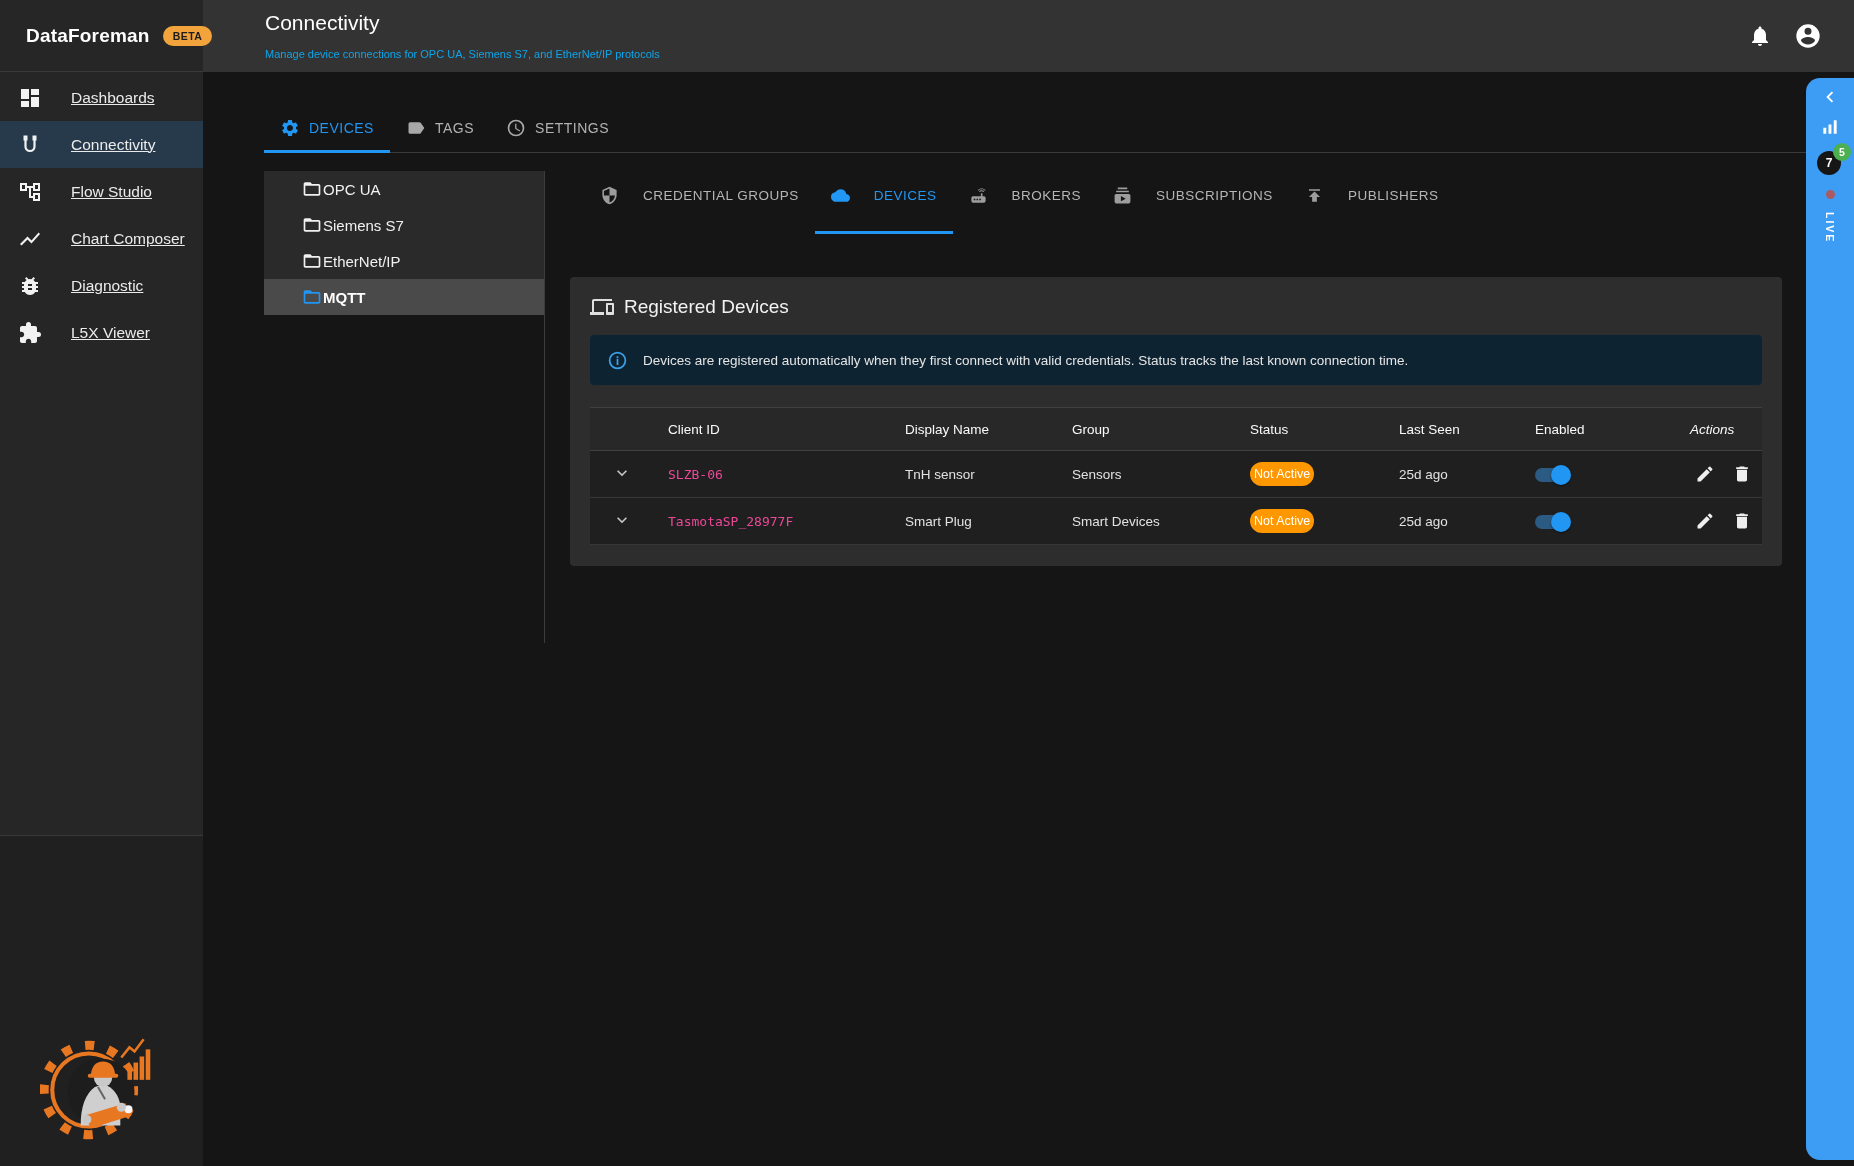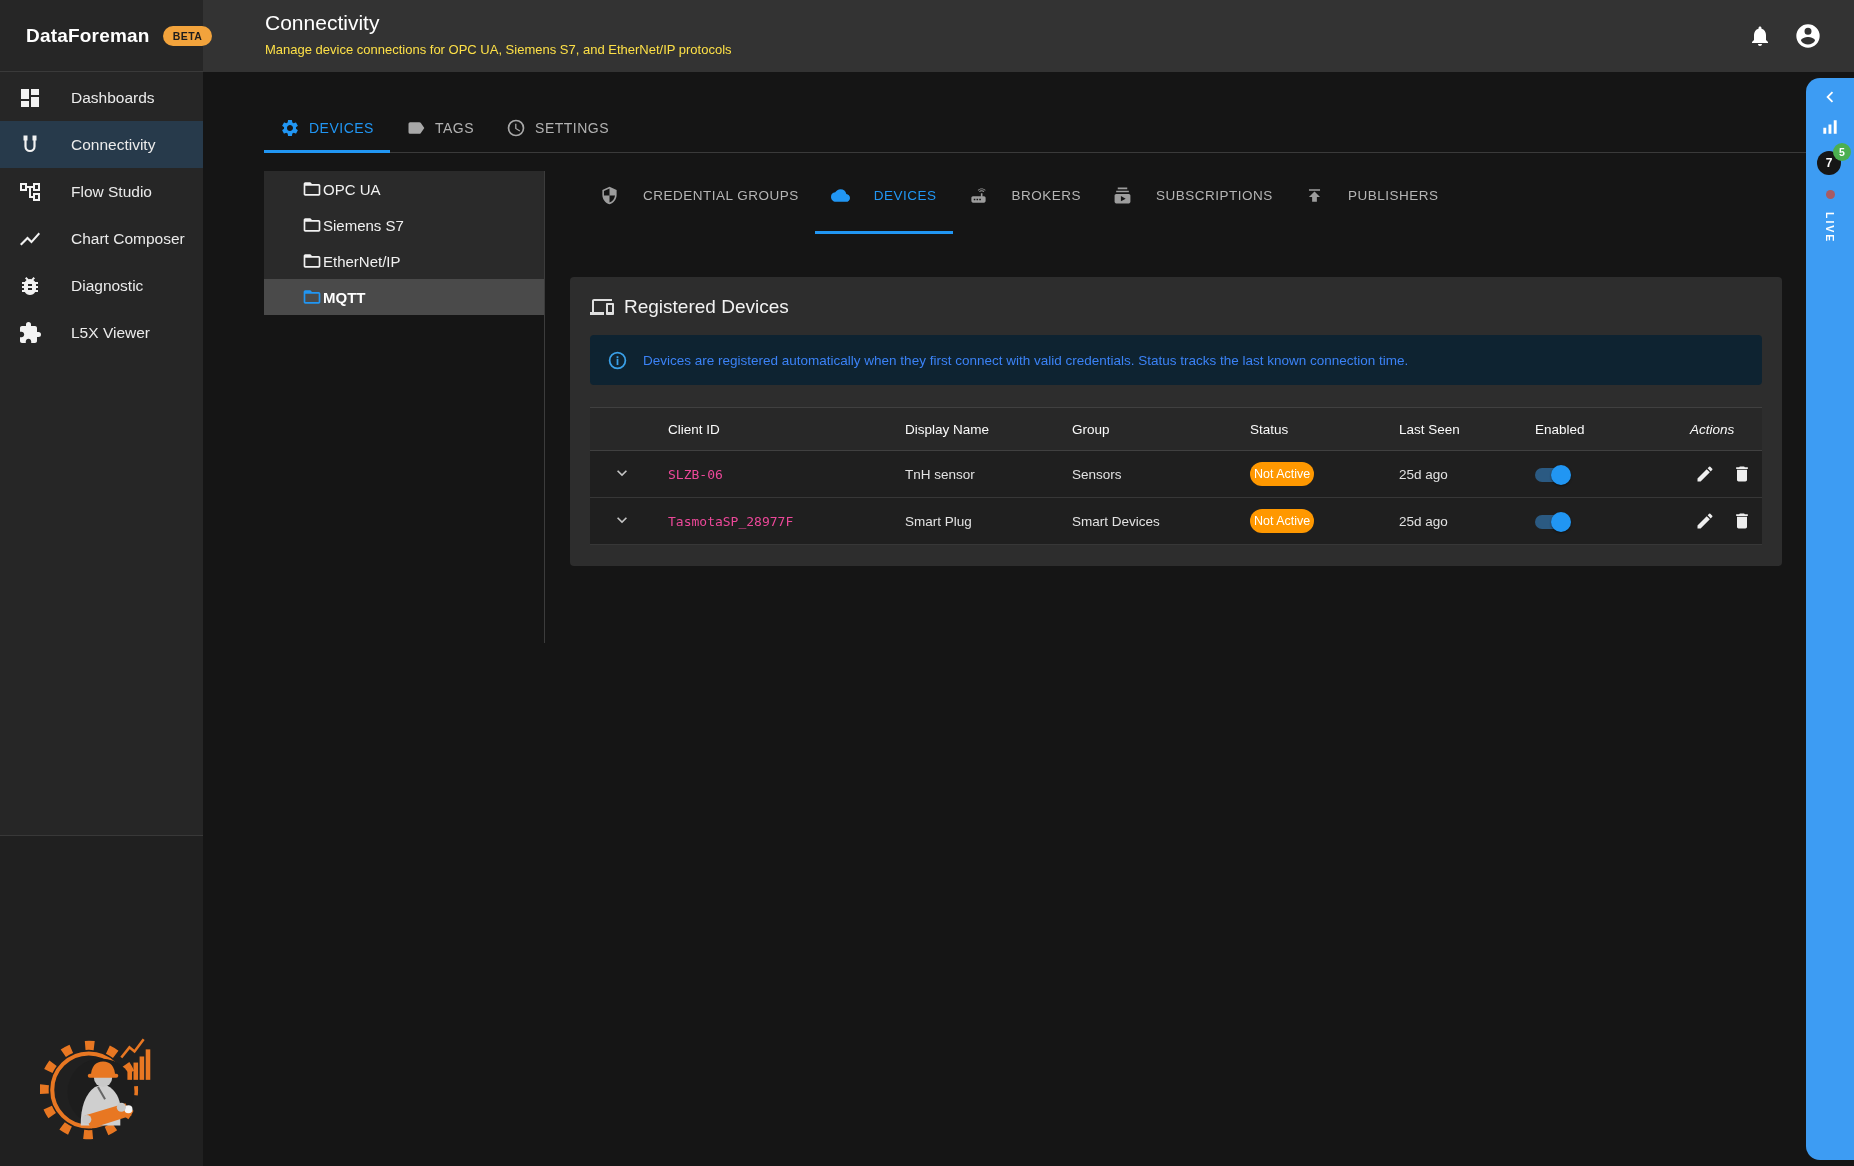--- a/index.html
+++ b/index.html
@@ -15,29 +15,29 @@
 
   
   #sidebar { position:absolute; left:0; top:0; width:203px; height:1166px; background:#262626; z-index:5; }
   .brand { height:72px; border-bottom:1px solid #3a3a3a; display:flex; align-items:center; padding-left:26px; gap:13px; }
   .brand-name { font-size:19px; font-weight:bold; color:#ffffff; letter-spacing:.2px; }
   .beta-badge { background:#f2a33c; color:#1d1d1d; font-size:10.5px; font-weight:bold; padding:4px 10px; border-radius:11px; letter-spacing:.5px; }
   .nav { padding-top:2px; }
   .nav-item { height:47px; display:flex; align-items:center; padding-left:18px; cursor:pointer; }
   .nav-item .ic { width:24px; height:24px; color:#f2f2f2; }
   .nav-item.active { background:#273a4b; }
-  .nav-label { margin-left:29px; font-size:15.5px; color:#ebebeb; }
+  .nav-label { margin-left:29px; font-size:15.5px; color:#ebebeb;text-decoration:underline; }
   .sidebar-bottom { position:absolute; left:0; top:835px; right:0; bottom:0; background:#202020; border-top:1px solid #383838; }
   #logo-svg { position:absolute; left:40px; top:190px; }
 
   
   #header { position:absolute; left:203px; top:0; right:0; height:72px; background:#333333; }
   .header-text { position:absolute; left:62px; top:11px; }
   .header-title { font-size:21px; color:#ffffff; font-weight:400; }
-  .header-subtitle { font-size:13px; color:#fde047; margin-top:7px; }
+  .header-subtitle { font-size:11px; color:#0ea5e9; margin-top:13px; }
   .header-actions { position:absolute; right:32px; top:0; height:72px; display:flex; align-items:center; gap:22px; }
   .header-actions .hbtn { cursor:pointer; color:#ffffff; display:flex; }
   .hbtn .ic { width:24px; height:24px; }
   .hbtn.account .ic { width:28px; height:28px; }
 
   
   #content { position:absolute; left:203px; top:72px; right:0; bottom:0; padding:32px 24px 0 61px; }
 
   .tabs { display:flex; border-bottom:1px solid #3a3a3a; }
   .tab { position:relative; height:48px; display:flex; align-items:center; gap:9px; padding:0 16px; cursor:pointer;
@@ -65,21 +65,21 @@
   .subtab.active { color:#2196f3; }
   .subtab.active .ic { color:#2196f3; }
   .subtab.active::after { content:""; position:absolute; left:0; right:0; bottom:0; height:3px; background:#2196f3; }
 
   
   .card { margin-top:43px; background:#2d2d2d; border-radius:4px; padding:18px 20px 21px; }
   .card-title { display:flex; align-items:center; gap:10px; font-size:19px; color:#f2f2f2; }
   .card-title .ic { width:24px; height:24px; color:#dfdfdf; }
   .info-banner { margin-top:16px; height:50px; background:#0e2331; border-radius:4px; display:flex; align-items:center; padding-left:17px; gap:15px; }
   .info-banner .ic { width:21px; height:21px; color:#3aa0e8; }
-  .info-text { font-size:13.5px; color:#3b82f6; }
+  .info-text { font-size:13.5px; color:#e5e5e5; }
 
   .dev-table { margin-top:22px; border-top:1px solid #404040; }
   .thead, .trow { display:grid; grid-template-columns:62px 237px 167px 178px 149px 136px 155px 1fr; align-items:center; }
   .thead { height:43px; background:#282828; border-bottom:1px solid #404040; }
   .th { font-size:13.5px; font-weight:500; color:#fafafa; padding-left:16px; }
   .th.right { padding-right:10px;font-style:italic; }
   .trow { height:47px; background:#1f1f1f; border-bottom:1px solid #373737; }
   .td { font-size:13.5px; color:#e2e2e2; padding-left:16px; }
   .td.mono { font-family:"DejaVu Sans Mono", monospace; font-size:13px; color:#ec4899; }
   .td-exp { padding-left:22px; }

